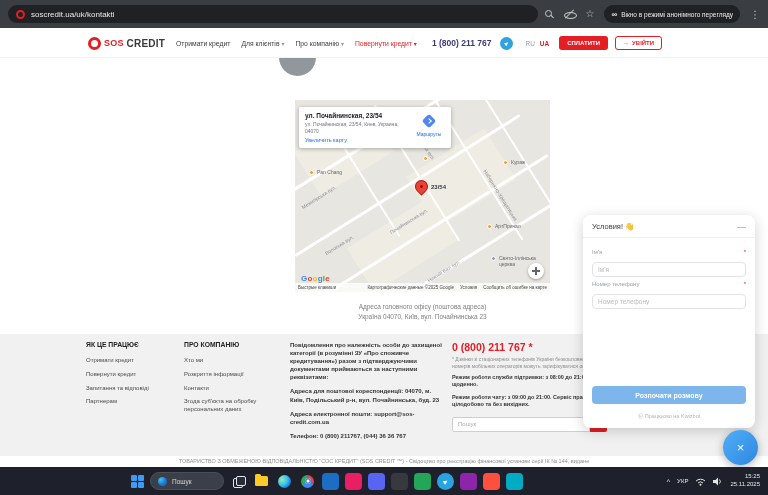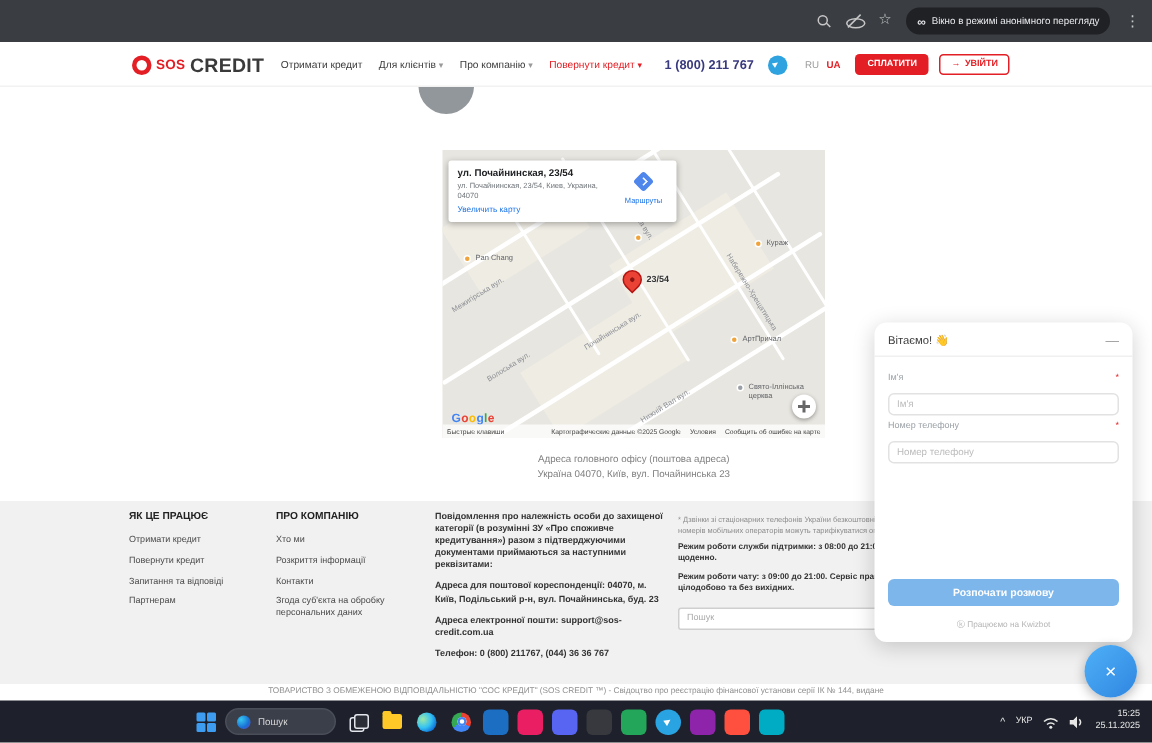--- a/index.html
+++ b/index.html
@@ -22,21 +22,21 @@
   .incog-badge { display:flex; align-items:center; gap:4px; background:#202124; border-radius:9px; height:18px; padding:0 7px; color:#e8eaed; font-size:6.5px; }
   .incog-glyph { font-size:8px; font-weight:bold; color:#e8eaed; }
   .dots { font-size:10px; }
 
   
   .site-header { position:absolute; top:28px; left:0; width:768px; height:30px; background:#fff; border-bottom:1px solid #f2f2f2; z-index:3; }
   .hdr { position:absolute; left:88px; top:0; height:30px; display:flex; align-items:center; white-space:nowrap; }
   .logo { display:flex; align-items:center; gap:3px; }
   .logo-ring { width:13px; height:13px; border:3.5px solid #e31e24; border-radius:50%; }
   .logo-sos { font-size:9px; font-weight:800; color:#e31e24; letter-spacing:.2px; }
-  .logo-credit { font-size:13px; font-weight:800; color:#3a3a3a; letter-spacing:.2px; }
+  .logo-credit { font-size:10px; font-weight:800; color:#3a3a3a; letter-spacing:.2px; }
   .nav-item { margin-left:11px; font-size:6.8px; color:#3c3c3c; cursor:pointer; }
   .nav-item .caret { color:#9a9a9a; font-size:6px; }
   .nav-item.accent { color:#e31e24; }
   .nav-item.accent .caret { color:#e31e24; }
   .hdr-phone { margin-left:15px; font-size:8.5px; font-weight:800; color:#39397e; }
   .tg { margin-left:9px; width:13px; height:13px; border-radius:50%; background:#2fa3df; color:#fff; display:flex; align-items:center; justify-content:center; }
   .tg span { font-size:6px; transform:rotate(-35deg) translateX(-.5px); }
   .lang-ru { margin-left:12px; font-size:6.5px; color:#9b9b9b; }
   .lang-ua { margin-left:5px; font-size:6.5px; color:#e31e24; font-weight:700; }
   .btn-pay { margin-left:10px; background:#e31e24; color:#fff; font-size:6px; font-weight:700; padding:4px 8px; border-radius:3px; }
@@ -138,20 +138,24 @@
   .tv-icon::before, .tv-icon::after { content:""; position:absolute; border:1px solid #e3e6ec; border-radius:2px; width:8px; height:8px; }
   .tv-icon::before { left:0; top:2px; } .tv-icon::after { left:3px; top:0; background:#2a2d36; }
   .plane-glyph { font-size:7px; transform:rotate(-35deg); display:block; }
 </style>
 </head>
 <body>
 
 <div class="screen">
 
   <div class="chrome">
+    <div class="addr">
+      <span class="favicon-ring"></span>
+      <span class="addr-url">soscredit.ua/uk/kontakti</span>
+    </div>
     <div class="chrome-right">
       <span class="mag"></span>
       <span class="eyeoff"></span>
       <span class="star">☆</span>
       <span class="incog-badge">
         <span class="incog-glyph">∞</span>
         <span>Вікно в режимі анонімного перегляду</span>
       </span>
       <span class="dots">⋮</span>
     </div>
@@ -265,37 +269,38 @@
       <div class="f-link">Контакти</div>
       <div class="f-link">Згода суб'єкта на обробку персональних даних</div>
     </div>
     <div class="f-col f-c3">
       <p>Повідомлення про належність особи до захищеної категорії (в розумінні ЗУ «Про споживче кредитування») разом з підтверджуючими документами приймаються за наступними реквізитами:</p>
       <p>Адреса для поштової кореспонденції: 04070, м. Київ, Подільський р-н, вул. Почайнинська, буд. 23</p>
       <p>Адреса електронної пошти: support@sos-credit.com.ua</p>
       <p>Телефон: 0 (800) 211767, (044) 36 36 767</p>
     </div>
     <div class="f-col f-c4">
+      <div class="f-phone">0 (800) 211 767 *</div>
       <div class="f-note">* Дзвінки зі стаціонарних телефонів України безкоштовні. Дзвінки з номерів мобільних операторів можуть тарифікуватися оператором</div>
       <div class="f-hours">Режим роботи служби підтримки: з 08:00 до 21:00 щоденно.</div>
       <div class="f-hours">Режим роботи чату: з 09:00 до 21:00. Сервіс працює цілодобово та без вихідних.</div>
       <div class="f-search">
         <input placeholder="Пошук" style="">
         <span class="f-search-btn">
             <span class="mag" style="color:#fff"></span>
           </span>
       </div>
     </div>
   </div>
 
   <div class="legal">ТОВАРИСТВО З ОБМЕЖЕНОЮ ВІДПОВІДАЛЬНІСТЮ "СОС КРЕДИТ" (SOS CREDIT ™) - Свідоцтво про реєстрацію фінансової установи серії ІК № 144, видане</div>
 
   <div class="chat">
     <div class="chat-head">
-      <span class="chat-greet">Вітаємо! 👋</span>
+      <span class="chat-greet">Условия! 👋</span>
       <span class="chat-min">—</span>
     </div>
     <div class="chat-body">
       <div class="chat-label">
         <span>Ім'я</span>
         <span class="req">*</span>
       </div>
       <input class="chat-input" placeholder="Ім'я" style="">
       <div class="chat-label">
         <span>Номер телефону</span>

